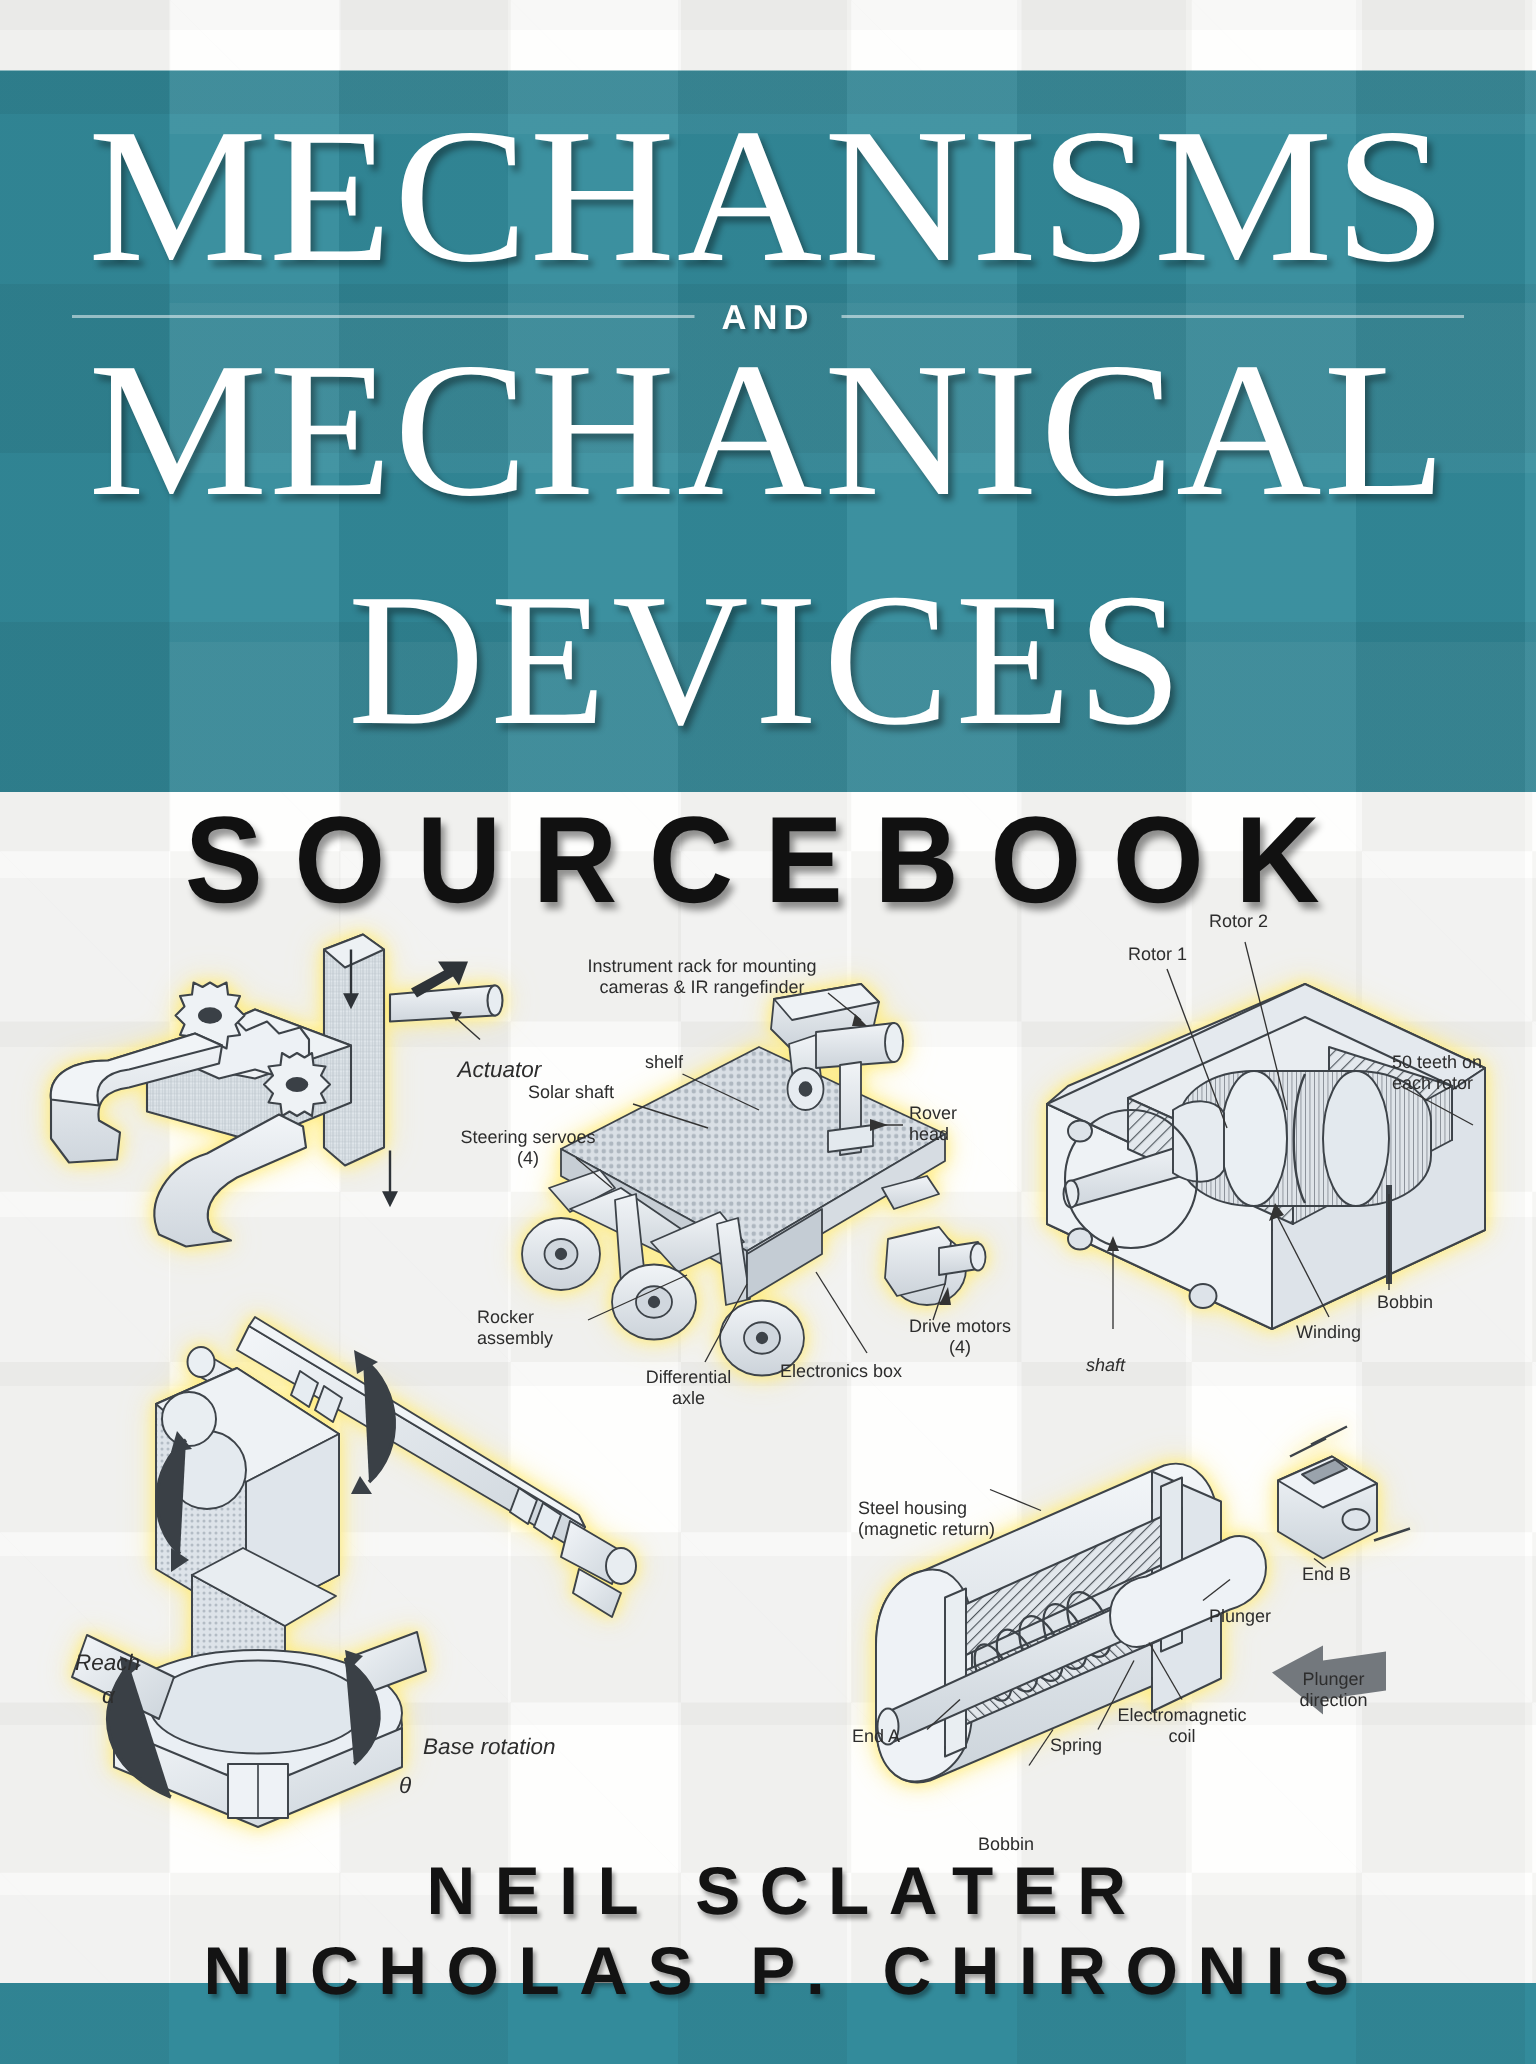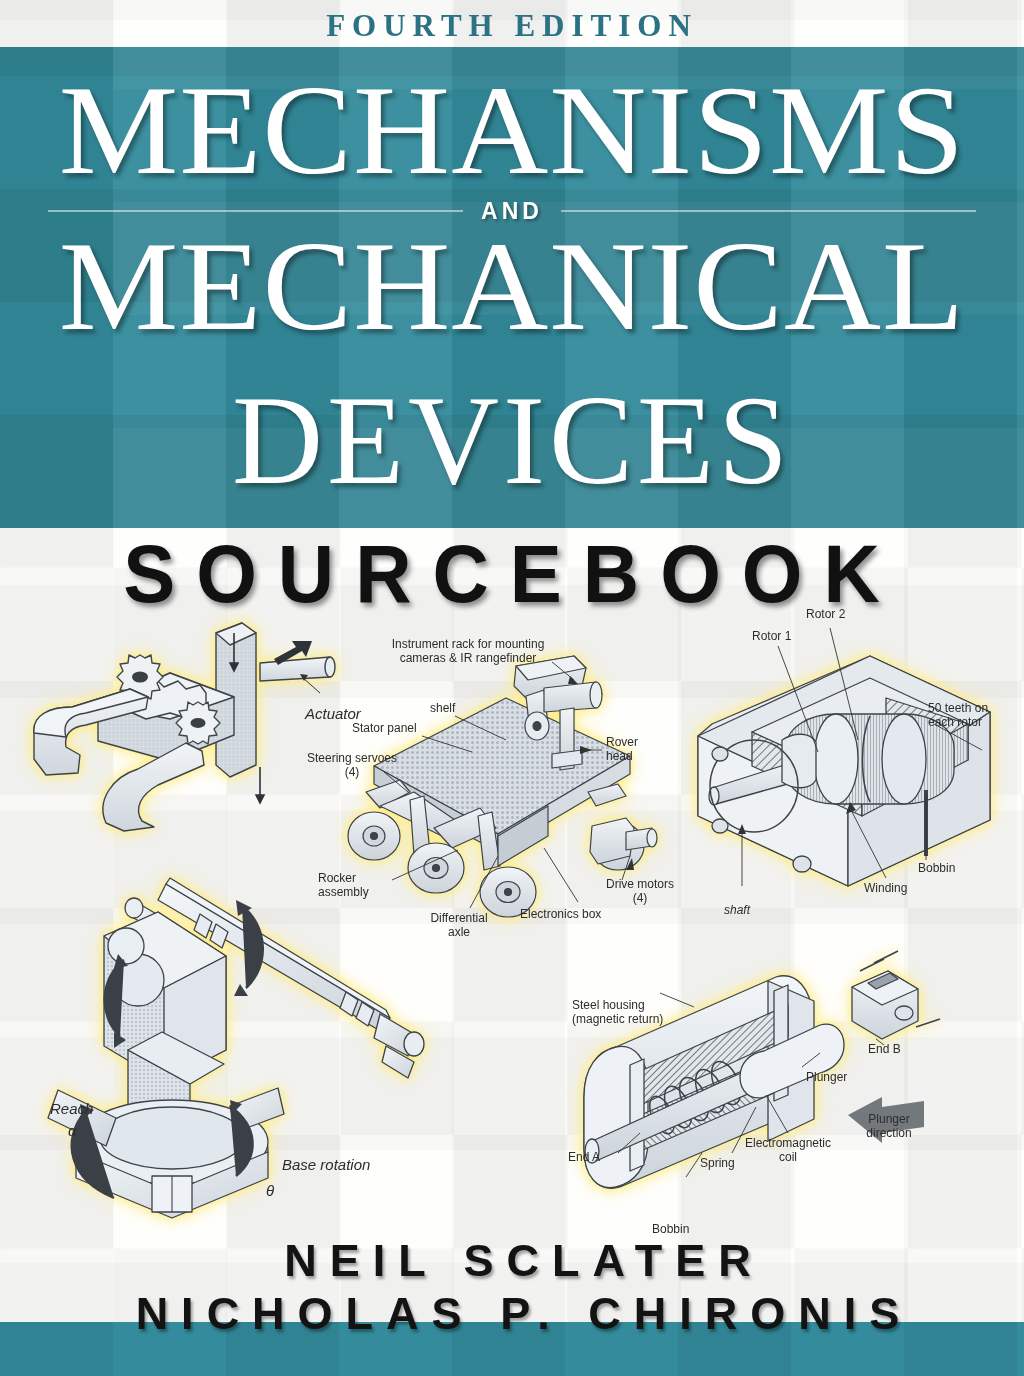--- a/index.html
+++ b/index.html
@@ -133,21 +133,20 @@
 <div class="cover">
 
   <div class="checker"></div>
   <div class="checker-soft"></div>
 
   <div class="teal-block">
     <div class="tchk"></div>
     <div class="tchk2"></div>
   </div>
 
-  <div class="edition">FOURTH EDITION</div>
 
   <div class="title-word" id="w-mechanisms">MECHANISMS</div>
 
   <div class="and-row">
     <div class="and-rule"></div>
     <div class="and-label">AND</div>
     <div class="and-rule"></div>
   </div>
 
   <div class="title-word" id="w-mechanical">MECHANICAL</div>
@@ -264,21 +263,21 @@
         <path d="M296 192 L322 188 L326 196 L322 206 L296 210 Z" fill="url(#rg)"></path>
         <ellipse cx="322" cy="198" rx="5" ry="9" fill="#e8edf1"></ellipse>
         <path d="M258 152 L288 144 L296 156 L266 166 Z" fill="url(#rg)"></path>
 
         <path d="M168 196 L218 166 L218 196 L168 226 Z" fill="#c4ccd4"></path>
       </g>
     </svg>
     <div class="lbl c" style="left:48px;top:-2px;width:180px;">Instrument rack for mounting
 cameras &amp; IR rangefinder</div>
     <div class="lbl" style="left:100px;top:62px;">shelf</div>
-    <div class="lbl" style="left:22px;top:82px;">Stator panel</div>
+    <div class="lbl" style="left:22px;top:82px;">Solar shaft</div>
     <div class="lbl c" style="left:-28px;top:112px;width:100px;">Steering servoes
 (4)</div>
     <div class="lbl" style="left:276px;top:96px;">Rover
 head</div>
     <div class="lbl" style="left:-12px;top:232px;">Rocker
 assembly</div>
     <div class="lbl c" style="left:84px;top:272px;width:90px;">Differential
 axle</div>
     <div class="lbl" style="left:190px;top:268px;">Electronics box</div>
     <div class="lbl c" style="left:268px;top:238px;width:84px;">Drive motors

